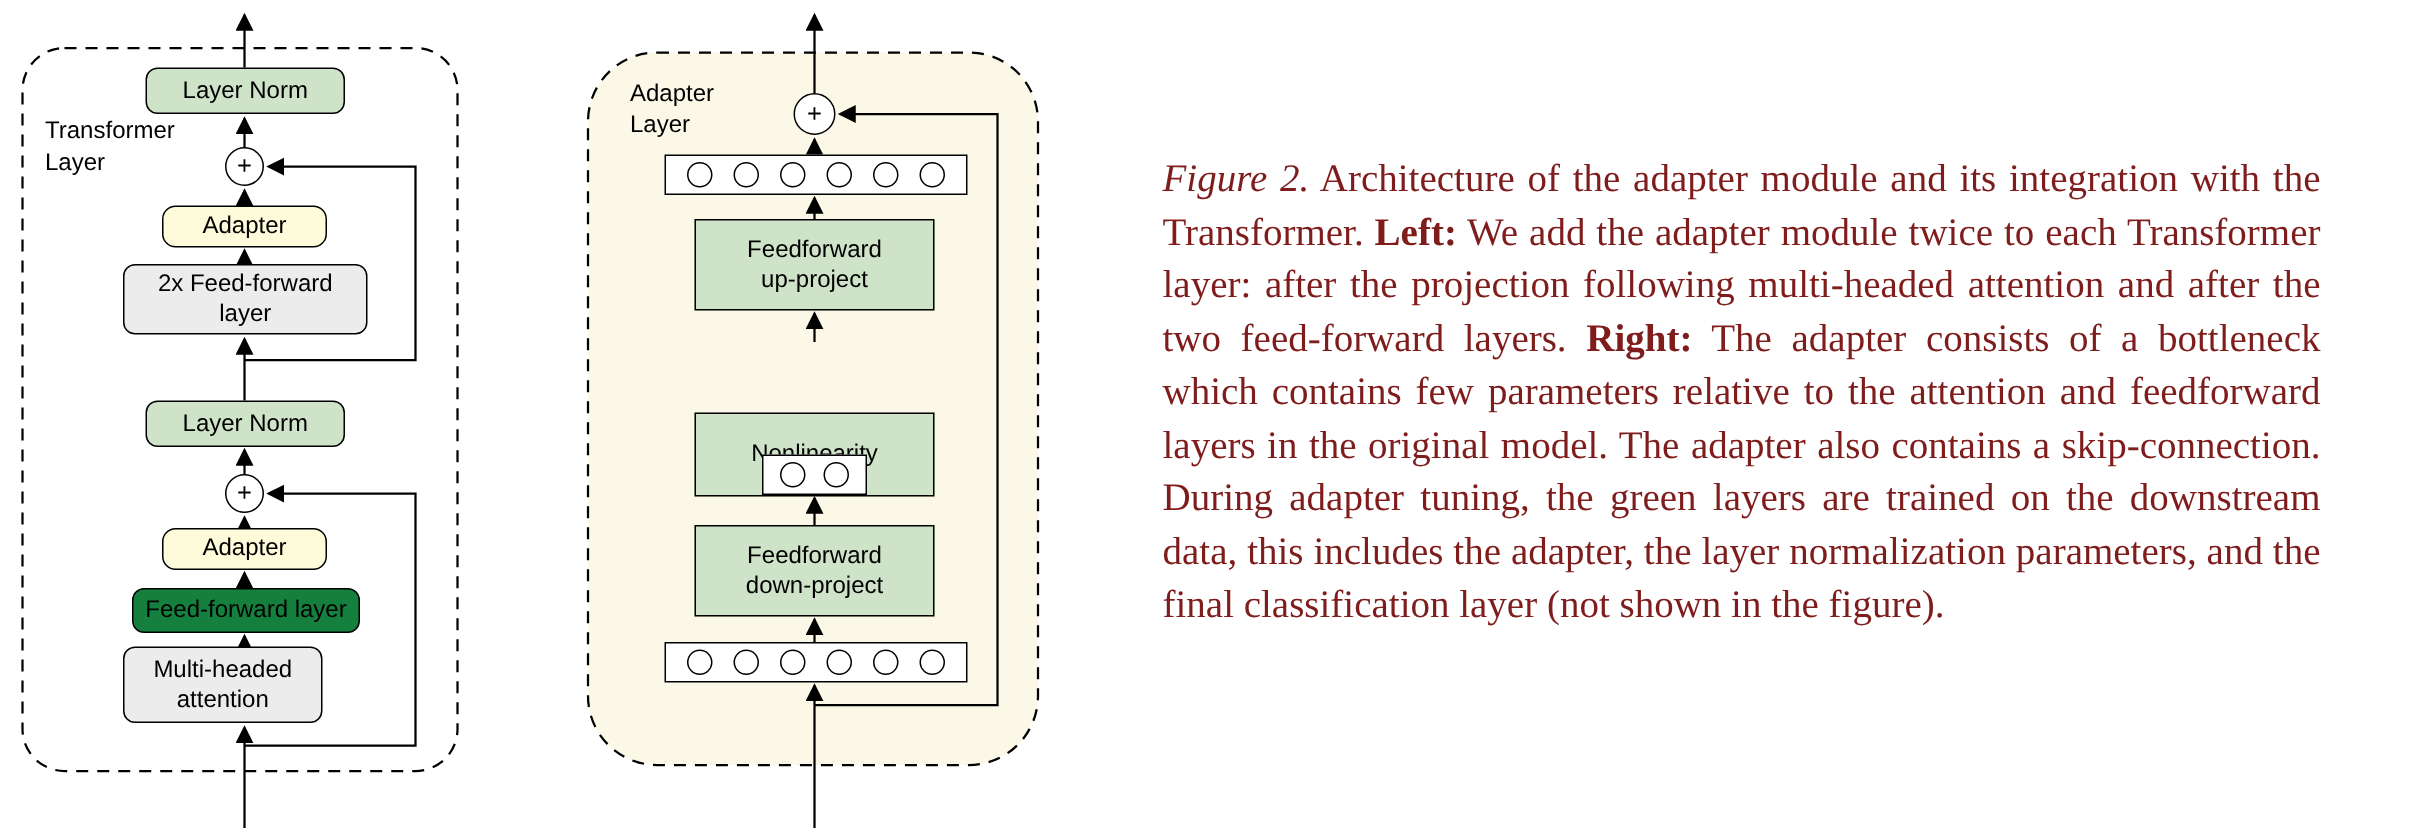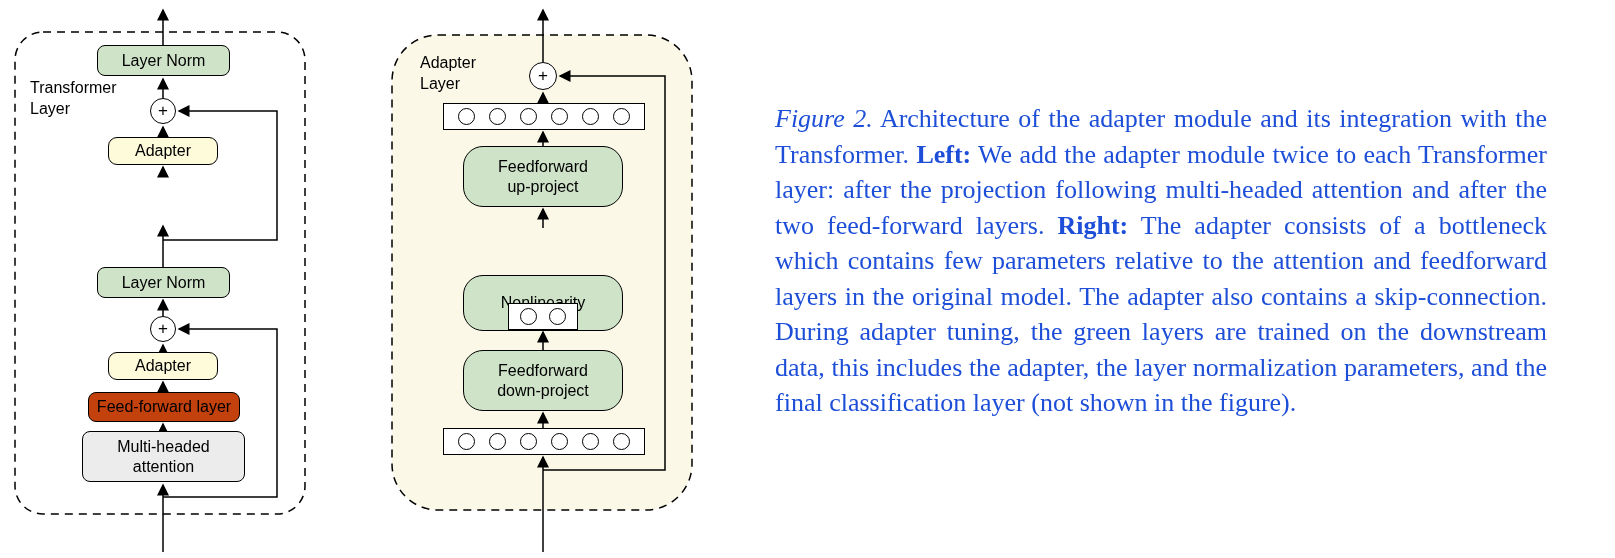--- a/index.html
+++ b/index.html
@@ -13,46 +13,46 @@
   html,body{margin:0;padding:0;}
   body{
     width:1615px;height:558px;position:relative;background:#ffffff;
     font-family:"Liberation Sans",sans-serif;color:#000;overflow:hidden;
   }
   .panel{position:absolute;top:0;height:558px;}
   .panel svg{position:absolute;left:0;top:0;}
   .box{
     position:absolute;border:1.5px solid var(--line);border-radius:8px;
     display:flex;align-items:center;justify-content:center;text-align:center;
-    font-size:16px;line-height:1.22;background:#c2410c;white-space:pre-line;
+    font-size:16px;line-height:1.22;background:#15803d;white-space:pre-line;
   }
   .green{background:var(--green-box);}
   .yellow{background:var(--yellow-box);border-radius:9px;}
   .gray{background:var(--gray-box);}
-  .big-round{border-radius:20px;}
+  .big-round{border-radius:0;}
   .plus-circle{
     position:absolute;width:26px;height:26px;border:1.5px solid var(--line);
     border-radius:50%;background:#fff;display:flex;align-items:center;justify-content:center;
     font-size:17px;line-height:1;padding-bottom:1px;
   }
   .diagram-label{
     position:absolute;font-size:16px;line-height:1.3;white-space:pre-line;
   }
   .circle-row{
     position:absolute;border:1.5px solid var(--line);background:#fff;
     display:flex;align-items:center;justify-content:space-evenly;
   }
   .unit{
     width:17px;height:17px;border:1.5px solid var(--line);border-radius:50%;background:#fff;
     flex:0 0 auto;
   }
   .caption{
     position:absolute;left:775px;top:101px;width:772px;
     font-family:"Liberation Serif",serif;font-size:26px;line-height:35.5px;
-    text-align:justify;color:#1d4ed8;
+    text-align:justify;color:#7f1d1d;
   }
   .cap-italic{font-style:italic;}
   .cap-bold{font-weight:bold;}
 </style>
 </head>
 <body>
 
 <div class="panel" style="left:10px;width:330px;">
   <svg width="330" height="558">
     <defs>
@@ -88,25 +88,27 @@
 
     <polyline points="153,497 267,497 267,329 169,329" fill="none" stroke="#000" stroke-width="1.5" marker-end="url(#arrowL)"></polyline>
   </svg>
 
   <div class="diagram-label" style="left:20px;top:78px;">Transformer
 Layer</div>
 
   <div class="box green" style="left:87px;top:45px;width:133px;height:31px;">Layer Norm</div>
   <div class="plus-circle" style="left:140px;top:98px;">+</div>
   <div class="box yellow" style="left:98px;top:137px;width:110px;height:28px;">Adapter</div>
+  <div class="box gray" style="left:72px;top:176px;width:163px;height:47px;">2x Feed-forward
+layer</div>
   <div class="box green" style="left:87px;top:267px;width:133px;height:31px;">Layer Norm</div>
   <div class="plus-circle" style="left:140px;top:316px;">+</div>
   <div class="box yellow" style="left:98px;top:352px;width:110px;height:28px;">Adapter</div>
   <div class="box" style="left:78px;top:392px;width:152px;height:30px;">Feed-forward layer</div>
-  <div class="box gray" style="left:72px;top:431px;width:163px;height:51px;">Multi-headed
+  <div class="box gray" style="left:72px;top:431px;width:133px;height:51px;">Multi-headed
 attention</div>
 </div>
 
 <div class="panel" style="left:380px;width:330px;">
   <svg width="330" height="558">
     <defs>
       <marker id="arrowM" markerWidth="9" markerHeight="9" refX="7" refY="4" orient="auto">
         <path d="M0,0 L8,4 L0,8 z" fill="#000"></path>
       </marker>
     </defs>

